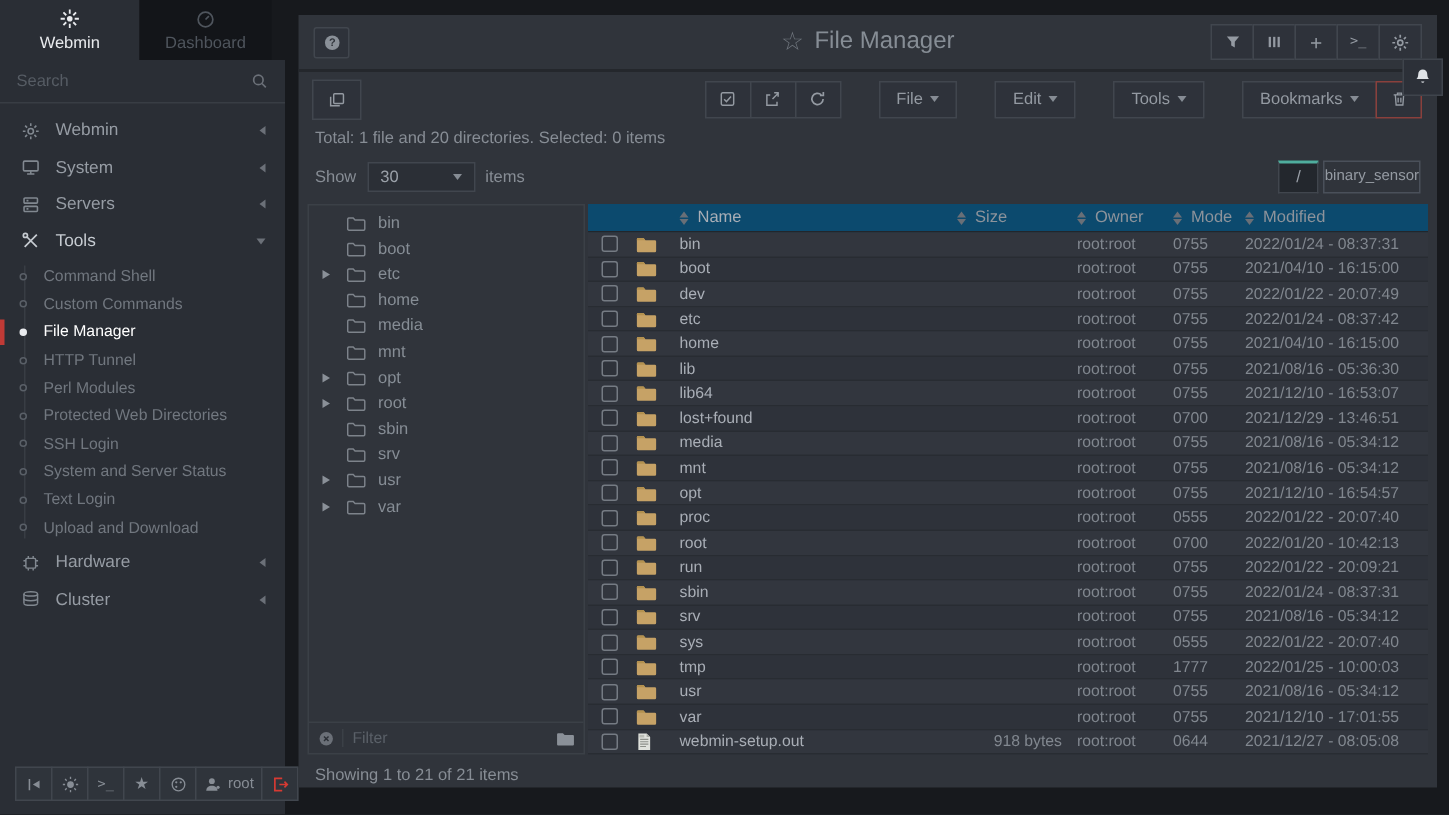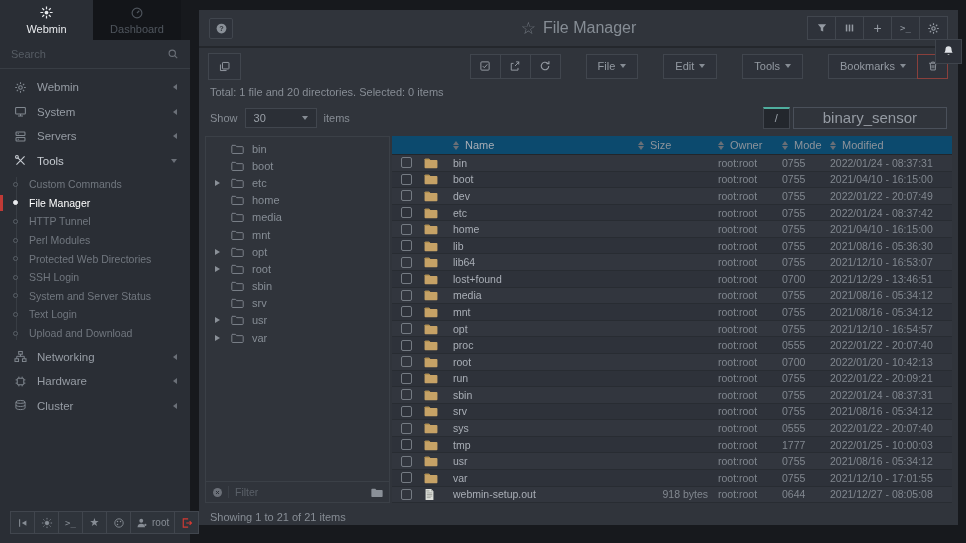--- a/index.html
+++ b/index.html
@@ -57,21 +57,21 @@
   .tbtn.menu { padding:0 11px;margin-left:25px; }
   .tbtn.danger { border-color:#8a403c; position:relative; z-index:1; }
   .caret-down { width:0;height:0;border-left:3px solid transparent;border-right:3px solid transparent;border-top:4px solid #868c94; }
 
   .total-line { padding:2px 11px 0; font-size:11px; color:#878d95; height:20px; }
   .show-row { height:27px; display:flex; align-items:center; padding:0 11px; font-size:11px; color:#878d95; }
   .show-select { width:72px; height:20px; margin:0 7px; background:#2b2f36; border:1px solid #41464e; display:flex; align-items:center; padding:0 8px; color:#9aa0a8; cursor:pointer; }
   .show-select .caret-down { margin-left:auto; }
   .breadcrumb { margin-left:auto; display:flex; }
   .bc-root { width:27px; height:22px; background:#23272d; border:1px solid #41464e; border-top:2px solid #4fae9e; display:flex; align-items:center; justify-content:center; font-size:11px; color:#9aa0a8; cursor:pointer; }
-  .bc-cur { height:22px; margin-left:3px; padding:0 29px; border:1px solid #4a505a; display:flex; align-items:center; font-size:15px; color:#959ba3; cursor:pointer; }
+  .bc-cur { height:22px; margin-left:3px; padding:0 0; border:1px solid #4a505a; display:flex; align-items:center; font-size:10px; color:#959ba3; cursor:pointer; }
 
   .panels { display:flex; margin:5px 6px 0; gap:2px; height:367px; }
 
   .tree-panel { width:185px; border:1px solid #3b4047; display:flex; flex-direction:column; padding-top:3px; }
   .tree-item { height:17.2px; display:flex; align-items:center; padding-left:9px; gap:8px; font-size:11px; color:#868d95; cursor:pointer; }
   .tw-arrow { width:8px; display:flex; }
   .tw-arrow i { width:0;height:0;border-top:3.5px solid transparent;border-bottom:3.5px solid transparent;border-left:5px solid #8a9098; }
   .tree-filter { margin-top:auto; height:21px; border-top:1px solid #3b4047; display:flex; align-items:center; padding:0 6px; gap:5px; }
   .tree-filter input { flex:1; min-width:0; background:transparent; border:none; outline:none; border-left:1px solid #3b4047; padding-left:6px; color:#9aa0a8; font-size:10.5px; font-family:inherit; }
   .tree-filter input::placeholder { color:#5a6068; }
@@ -172,20 +172,24 @@
           <svg width="13" height="13" viewBox="0 0 16 16" fill="none" stroke="currentColor" stroke-width="1.4">
             <path d="M4.5 4.5L13 13M13 3L3 13"></path>
               <circle cx="3.6" cy="3.6" r="1.7"></circle>
           </svg>
         </span>
         <span>Tools</span>
         <span class="chev chev-down"></span>
       </div>
 
       <div class="submenu">
+  <div class="sub-item">
+    <span class="bullet"></span>
+    <span>Command Shell</span>
+  </div>
 
   <div class="sub-item">
     <span class="bullet"></span>
     <span>Custom Commands</span>
   </div>
 
   <div class="sub-item active">
     <span class="bullet"></span>
     <span>File Manager</span>
   </div>
@@ -219,32 +223,20 @@
     <span class="bullet"></span>
     <span>Text Login</span>
   </div>
 
   <div class="sub-item">
     <span class="bullet"></span>
     <span>Upload and Download</span>
   </div>
 </div>
 
-      <div class="cat">
-        <span class="cicon">
-          <svg width="13" height="13" viewBox="0 0 16 16" fill="none" stroke="currentColor" stroke-width="1.2">
-            <rect x="5.8" y="1.8" width="4.4" height="3.4"></rect>
-            <rect x="1.2" y="10.8" width="4.4" height="3.4"></rect>
-            <rect x="10.4" y="10.8" width="4.4" height="3.4"></rect>
-            <path d="M8 5.2v2.6M3.4 10.8V7.8h9.2v3"></path>
-          </svg>
-        </span>
-        <span>Networking</span>
-        <span class="chev chev-left"></span>
-      </div>
       <div class="cat">
         <span class="cicon">
           <svg width="13" height="13" viewBox="0 0 16 16" fill="none" stroke="currentColor" stroke-width="1.2">
             <rect x="4" y="4" width="8" height="8" rx="1"></rect>
             <path d="M6 4V2M10 4V2M6 12v2M10 12v2M4 6H2M4 10H2M12 6h2M12 10h2"></path>
           </svg>
         </span>
         <span>Hardware</span>
         <span class="chev chev-left"></span>
       </div>

